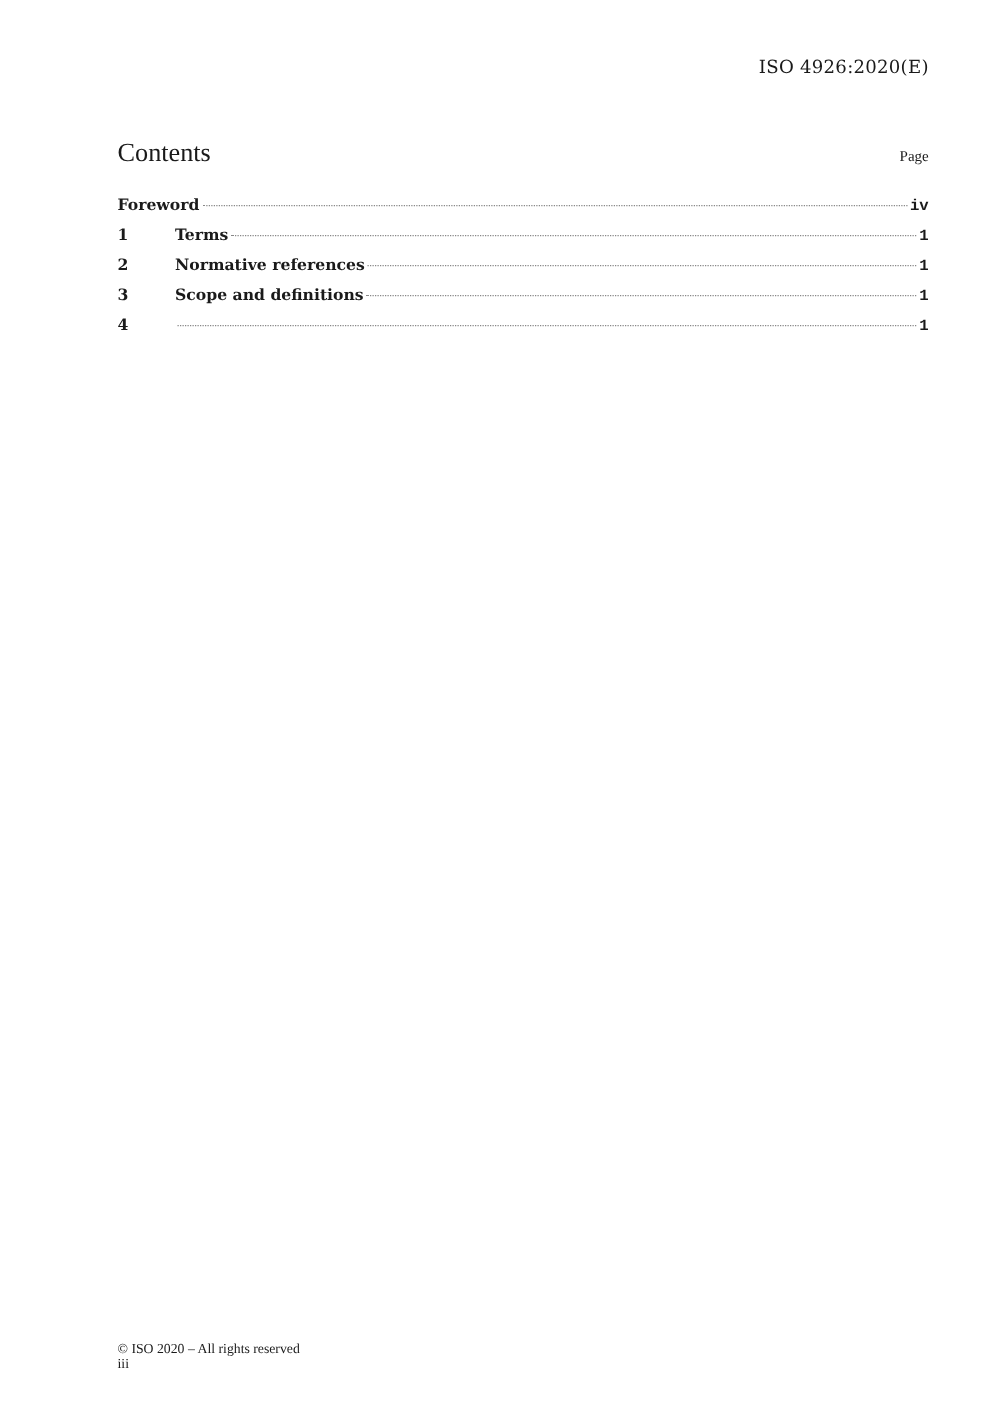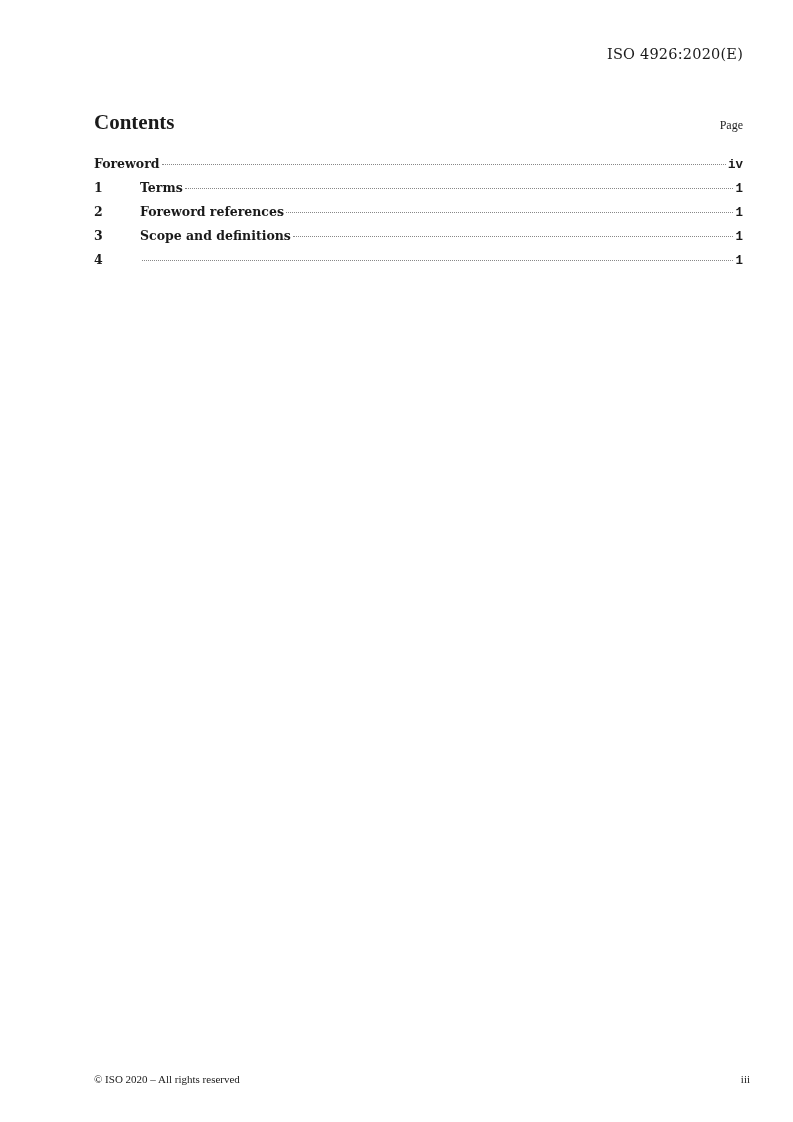--- a/index.html
+++ b/index.html
@@ -1,26 +1,26 @@
 <!DOCTYPE html>
 <html><head>
 <meta charset="utf-8">
 <style>
   html, body { margin:0; padding:0; background:#fff; }
   body { width:793px; height:1122px; position:relative; font-family:"DejaVu Serif","Liberation Serif",serif; color:#1a1a1a; overflow:hidden; }
   .hdr { position:absolute; right:50px; top:46px; font-weight:normal; font-size:14.5px; letter-spacing:0.2px; }
-  .title { position:absolute; left:94px; top:110px; font-weight:bold; font-size:21px; font-family:"Liberation Serif","DejaVu Serif",serif; }
+  .title { position:absolute; left:94px; top:110px; font-weight:normal; font-size:21px; font-family:"Liberation Serif","DejaVu Serif",serif; }
   .pagelbl { position:absolute; right:50px; top:118px; font-size:12px; font-family:"Liberation Serif",serif;margin-left:48px; }
   .toc { position:absolute; left:94px; right:50px; top:156px; }
   .row { display:flex; align-items:baseline; height:24px; font-weight:bold; font-size:12.5px; }
   .num { width:46px; flex:none; }
   .lbl { flex:none;text-align:right; }
   .dots { flex:1; border-bottom:1px dotted #888; margin:0 2px; transform:translateY(-3px); }
   .pg { flex:none;font-family:Liberation Mono, monospace; }
-  .ftr { position:absolute; left:94px; right:43px; top:1073px; display:flex; justify-content:space-between; font-size:11px; font-family:"Liberation Serif",serif; }
+  .ftr { position:absolute; left:94px; right:58px; top:1073px; display:flex; justify-content:space-between; font-size:11px; font-family:"Liberation Serif",serif;flex-direction:column; }
 </style>
 </head>
 <body>
 
 <div class="hdr">ISO 4926:2020(E)</div>
 <div class="title">Contents</div>
 <div class="pagelbl">Page</div>
 
 <div class="toc">
   <div class="row">
@@ -29,21 +29,21 @@
     <span class="pg">iv</span>
   </div>
   <div class="row">
     <span class="num">1</span>
     <span class="lbl">Terms</span>
     <span class="dots"></span>
     <span class="pg">1</span>
   </div>
   <div class="row">
     <span class="num">2</span>
-    <span class="lbl">Foreword references</span>
+    <span class="lbl">Normative references</span>
     <span class="dots"></span>
     <span class="pg">1</span>
   </div>
   <div class="row">
     <span class="num">3</span>
     <span class="lbl">Scope and definitions</span>
     <span class="dots"></span>
     <span class="pg">1</span>
   </div>
   <div class="row">

